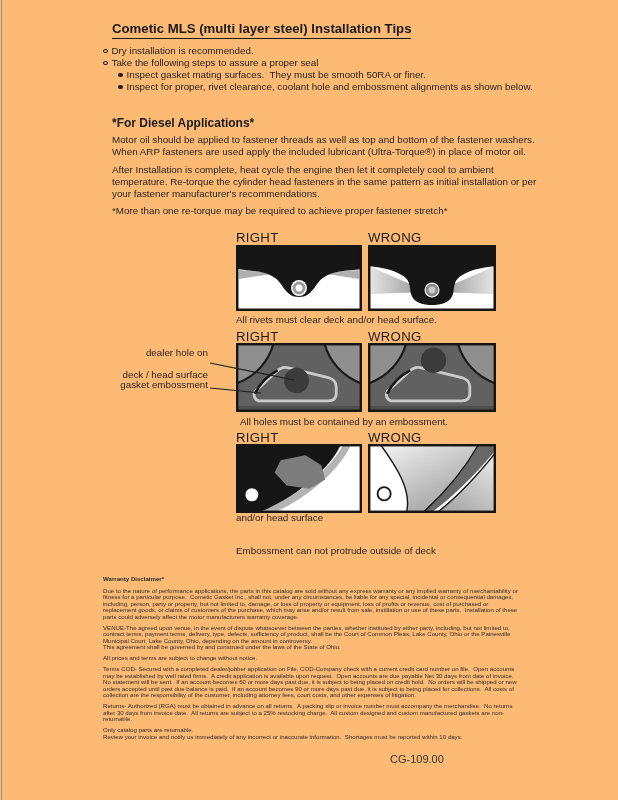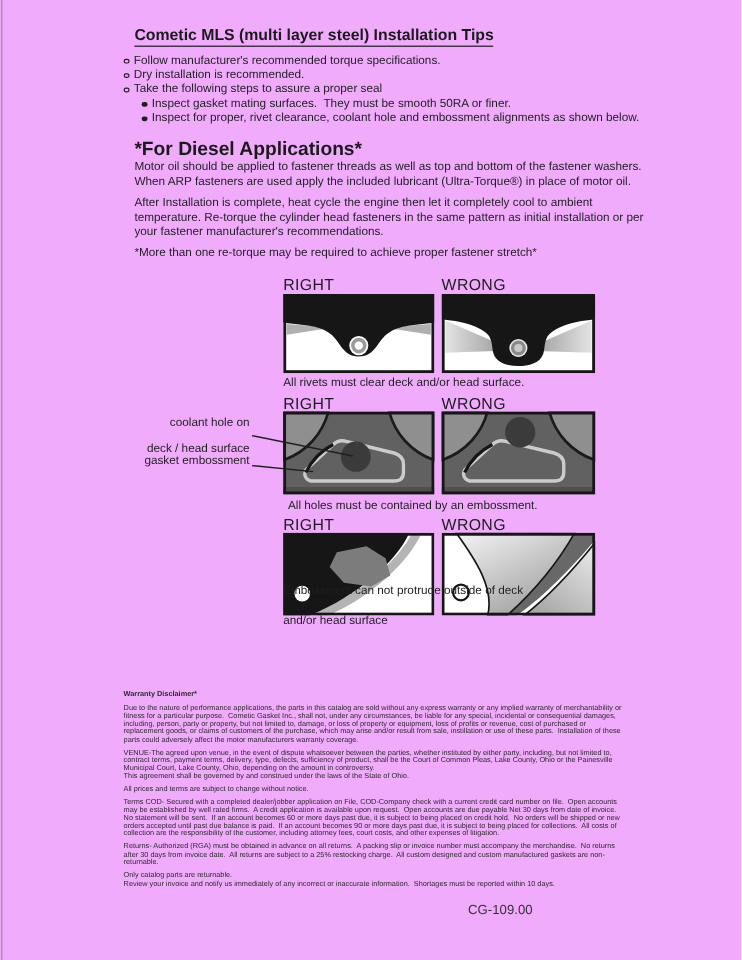--- a/index.html
+++ b/index.html
@@ -1,38 +1,38 @@
 <!DOCTYPE html>
 <html><head>
 <meta charset="utf-8">
 <style>
   * { margin:0; padding:0; box-sizing:border-box; }
   html,body { background:#ffffff; }
   body {
     width:618px; height:800px; position:relative; overflow:hidden;
     font-family:"Liberation Sans", sans-serif; color:#222;
   }
-  .page { position:absolute; inset:0; background:#f0abfc; }
+  .page { position:absolute; inset:0; background:#fdba74; }
   .scan-edge { position:absolute; left:1px; top:0; width:1px; height:800px; background:#8f8f8f; }
 
   .title {
     position:absolute; left:112px; top:21px;
     font-size:13.2px; font-weight:bold; color:#1a1a1a;
     border-bottom:1.6px solid #1a1a1a; padding-bottom:2px; white-space:nowrap;
   }
 
   .bullets { position:absolute; left:103px; top:45px; width:460px; font-size:9.8px; color:#1f1f1f; }
   .bl { display:flex; align-items:flex-start; height:12px; line-height:12px; }
   .bl.sub { margin-left:15px; }
   .mk { flex:0 0 auto; margin-right:4px; margin-top:3.5px; width:4.5px; height:4.5px; border-radius:50%; }
   .mk-o { border:1px solid #1f1f1f; }
   .mk-f { background:#1f1f1f; }
   .bt { white-space:pre-wrap; }
 
-  .diesel-h { position:absolute; left:112px; top:116px; font-size:16px; font-weight:bold; color:#1a1a1a; }
+  .diesel-h { position:absolute; left:112px; top:116px; font-size:12px; font-weight:bold; color:#1a1a1a; }
   .para { position:absolute; left:112px; width:426px; font-size:9.8px; line-height:12px; color:#1f1f1f; white-space:pre-wrap; }
   .p1 { top:134px; }
   .p2 { top:164px; }
   .note { top:205px; }
 
   .rw-label { position:absolute; font-size:13.2px; color:#1c1c1c; text-align:left; letter-spacing:.3px; }
   .diag { position:absolute; }
   .diag svg { display:block; width:100%; height:100%; }
   .caption { position:absolute; font-size:9.8px; line-height:11px; color:#1f1f1f; }
 
@@ -49,24 +49,20 @@
 </style>
 </head>
 <body>
 
 <div class="page">
   <div class="scan-edge"></div>
 
   <div class="title">Cometic MLS (multi layer steel) Installation Tips</div>
 
   <div class="bullets">
-    <div class="bl">
-      <span class="mk mk-o"></span>
-      <span class="bt">Follow manufacturer's recommended torque specifications.</span>
-    </div>
     <div class="bl">
       <span class="mk mk-o"></span>
       <span class="bt">Dry installation is recommended.</span>
     </div>
     <div class="bl">
       <span class="mk mk-o"></span>
       <span class="bt">Take the following steps to assure a proper seal</span>
     </div>
     <div class="bl sub">
       <span class="mk mk-f"></span>
@@ -119,21 +115,21 @@
       <circle cx="63.5" cy="45" r="4.8" fill="#c9c9c9" stroke="#8a8a8a" stroke-width="2.8"></circle>
       <rect x="1.25" y="1.25" width="124.5" height="63.5" fill="none" stroke="#161616" stroke-width="2.5"></rect>
     </svg>
   </div>
 
   <div class="caption" style="left:236px;top:314px;">All rivets must clear deck and/or head surface.</div>
 
   <div class="rw-label" style="left:236px;top:329px;width:126px;">RIGHT</div>
   <div class="rw-label" style="left:368px;top:329px;width:128px;">WRONG</div>
 
-  <div class="side-label" style="top:347px;">coolant hole on</div>
+  <div class="side-label" style="top:347px;">dealer hole on</div>
   <div class="side-label" style="top:358px;margin-top:11px;">deck / head surface</div>
   <div class="side-label" style="top:379px;text-align:right;">gasket embossment</div>
 
   <div class="diag" style="left:236px;top:343px;width:126px;height:69px;">
     <svg viewBox="0 0 127 68" preserveAspectRatio="none">
       <rect width="127" height="68" fill="#616161"></rect>
       <rect y="62" width="127" height="6" fill="#4f4f4f"></rect>
       <path d="M0,40 C20,33 33,18 38,0 L0,0 Z" fill="#8f8f8f" stroke="#1b1b1b" stroke-width="2.2"></path>
       <path d="M127,40 C107,33 94,18 89,0 L127,0 Z" fill="#8f8f8f" stroke="#1b1b1b" stroke-width="2.2"></path>
       <path d="M23,57 C19,56 17,52 19,48 L41,28 C44,25 48,23 53,24.5 L93,34 C98,35.5 101,38.5 101,43 L101,50 C101,55 98,57 93,57 Z" fill="none" stroke="#cbcbcb" stroke-width="2.8"></path>
@@ -186,21 +182,21 @@
       </defs>
       <rect width="127" height="68" fill="#ffffff"></rect>
       <path d="M127,8 C106,34 85,55 68,68 L127,68 Z" fill="url(#g3b)" stroke="#161616" stroke-width="1.4"></path>
       <path d="M110,0 H127 V6 C103,34 80,56 62,68 H52 C74,50 96,26 110,0 Z" fill="#686868"></path>
       <path d="M12,0 H110 C94,28 72,52 54,68 H38 C44,46 28,22 12,0 Z" fill="url(#g3a)" stroke="#161616" stroke-width="1.4"></path>
       <circle cx="16" cy="49" r="6.5" fill="#ffffff" stroke="#161616" stroke-width="1.8"></circle>
       <rect x="1.2" y="1.2" width="124.6" height="65.6" fill="none" stroke="#161616" stroke-width="2.4"></rect>
     </svg>
   </div>
 
-  <div class="caption" style="left:236px;top:487px;">Embossment can not protrude outside of deck</div>
+  <div class="caption" style="left:236px;top:545px;">Embossment can not protrude outside of deck</div>
   <div class="caption" style="left:236px;top:512px;">and/or head surface</div>
 
   <svg class="overlay" viewBox="0 0 618 800">
     <line x1="210" y1="363" x2="294" y2="380" stroke="#1f1f1f" stroke-width="1.2"></line>
     <line x1="210" y1="388" x2="261" y2="393" stroke="#1f1f1f" stroke-width="1.2"></line>
   </svg>
 
   <div class="legal">
     <div class="lg-h">Warranty Disclaimer*</div>
     <p>Due to the nature of performance applications, the parts in this catalog are sold without any express warranty or any implied warranty of merchantability or fitness for a particular purpose.  Cometic Gasket Inc., shall not, under any circumstances, be liable for any special, incidental or consequential damages, including, person, party or property, but not limited to, damage, or loss of property or equipment, loss of profits or revenue, cost of purchased or replacement goods, or claims of customers of the purchase, which may arise and/or result from sale, instillation or use of these parts.  Installation of these parts could adversely affect the motor manufacturers warranty coverage.</p>

